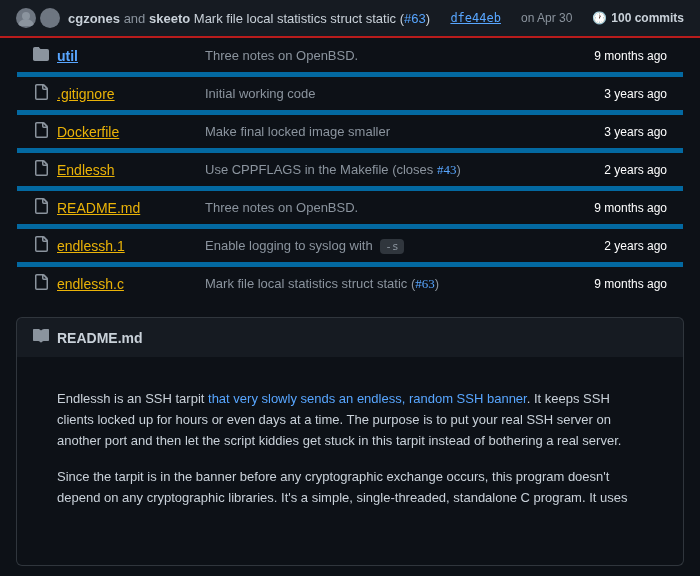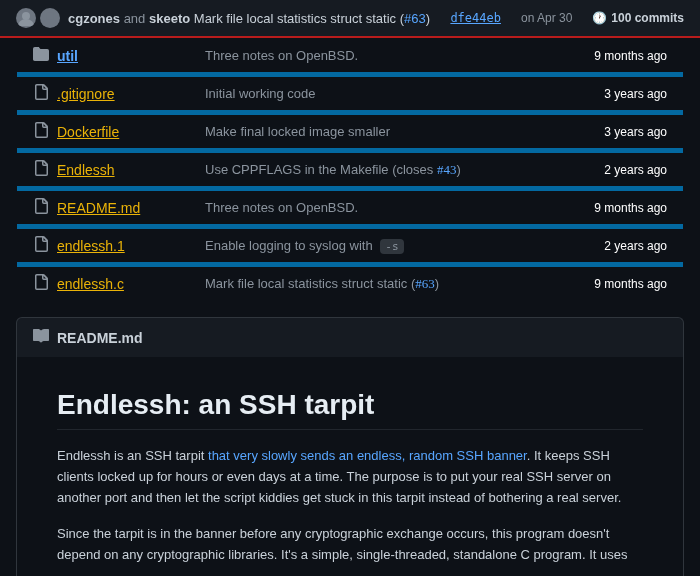--- a/index.html
+++ b/index.html
@@ -356,21 +356,20 @@
 <div style="padding: 0 16px 16px 16px;">
   <div class="readme-header">
     <span class="readme-icon">
       <svg width="16" height="16" viewBox="0 0 16 16" fill="#8b949e">
           <path d="M0 1.75A.75.75 0 01.75 1h4.253c1.227 0 2.317.59 3 1.501A3.744 3.744 0 0111.006 1h4.245a.75.75 0 01.75.75v10.5a.75.75 0 01-.75.75h-4.507a2.25 2.25 0 00-1.591.659l-.622.621a.75.75 0 01-1.06 0l-.622-.621A2.25 2.25 0 005.258 13H.75a.75.75 0 01-.75-.75V1.75z"></path>
         </svg>
     </span>
     <span class="readme-title">README.md</span>
   </div>
   <div class="readme-body">
-    <h1 class="readme-h1">Endlessh: an SSH tarpit</h1>
     <p class="readme-p">
       <span>Endlessh is an SSH tarpit </span><a class="readme-link" href="#"><span>that very slowly sends an endless, random SSH banner</span></a><span>. It keeps SSH clients locked up for hours or even days at a time. The purpose is to put your real SSH server on another port and then let the script kiddies get stuck in this tarpit instead of bothering a real server.</span>
     </p>
     <p class="readme-p">
       <span>Since the tarpit is in the banner before any cryptographic exchange occurs, this program doesn't depend on any cryptographic libraries. It's a simple, single-threaded, standalone C program. It uses </span>
     </p>
   </div>
 </div>
 
 </body></html>

